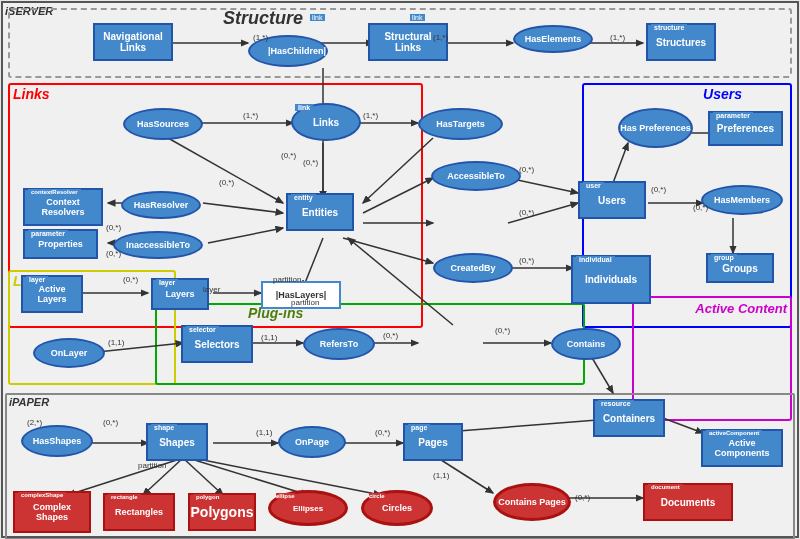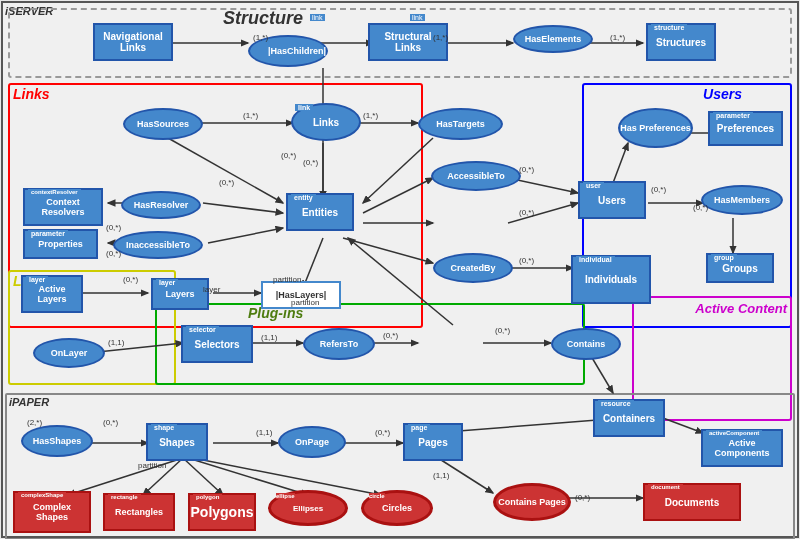--- a/index.html
+++ b/index.html
@@ -477,21 +477,21 @@
       <span style="display:block;font-size:6px;position:absolute;top:0;left:5px;background:#cc3333;">circle</span>
       <span>Circles</span>
     </span>
   </div>
 
   <div class="node-oval-red" style="left:490px;top:480px;width:78px;height:38px;">
     <span style="font-size:9px;text-align:left;">Contains
 Pages</span>
   </div>
 
-  <div class="node-rect-red" style="left:640px;top:480px;width:98px;height:38px;">
+  <div class="node-rect-red" style="left:640px;top:480px;width:90px;height:38px;">
     <span class="node-label-red" style="font-size:6px;">document</span>
     <span>Documents</span>
   </div>
 
   <div class="cardinality" style="top:30px;left:250px;">(1,*)</div>
   <div class="cardinality" style="top:30px;left:430px;">(1,*)</div>
   <div class="cardinality" style="top:30px;left:607px;">(1,*)</div>
   <div class="cardinality" style="top:108px;left:240px;">(1,*)</div>
   <div class="cardinality" style="top:108px;left:360px;">(1,*)</div>
   <div class="cardinality" style="top:148px;left:278px;">(0,*)</div>

